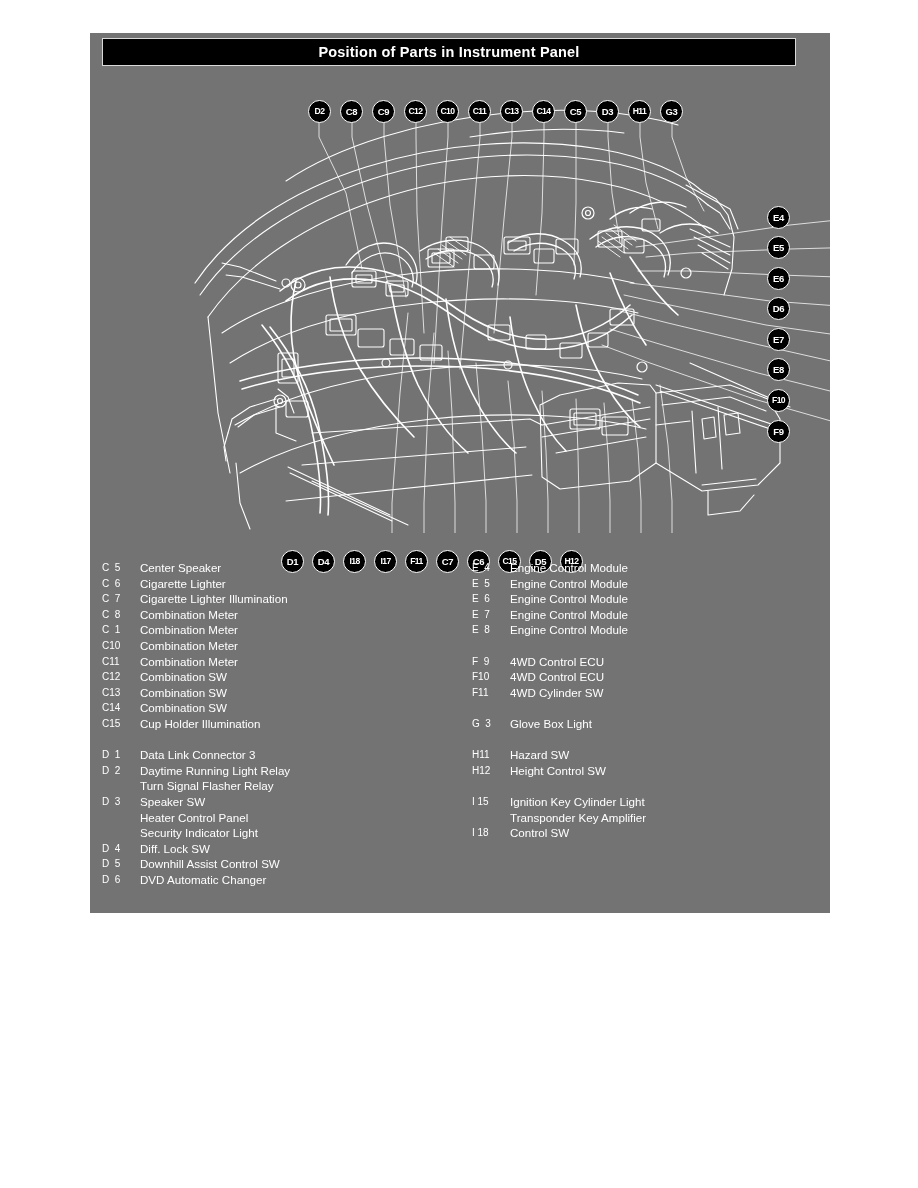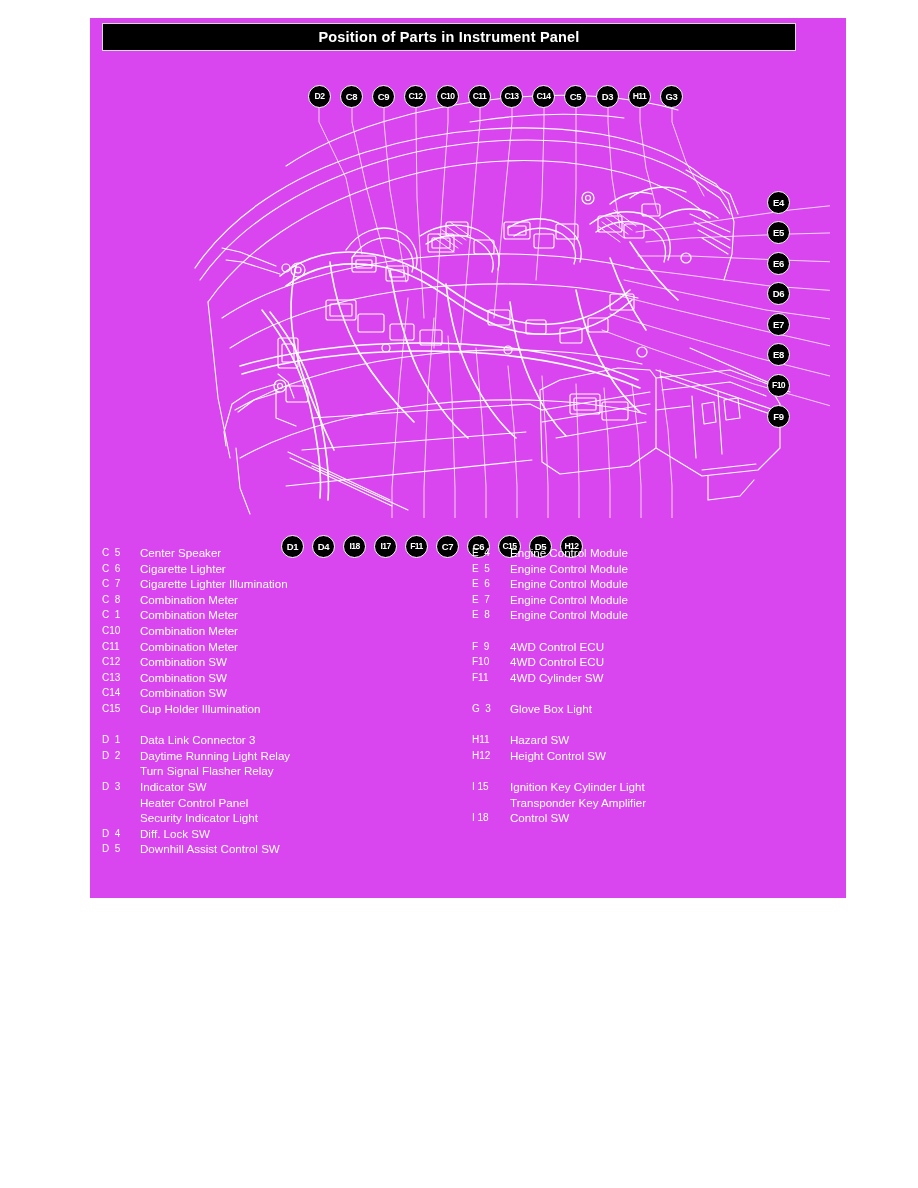--- a/index.html
+++ b/index.html
@@ -1,23 +1,22 @@
 <!DOCTYPE html>
 <html><head>
 <meta charset="utf-8">
 <style>
   html,body{margin:0;padding:0;background:#ffffff;}
   body{width:918px;height:1188px;font-family:"Liberation Sans",sans-serif;-webkit-font-smoothing:none;}
   #page{position:relative;width:918px;height:1188px;background:#ffffff;overflow:hidden;}
 
   
   #figure{
-    position:absolute;left:90px;top:18px;width:740px;height:880px;
-    background:#d946ef;
-    padding-left:16px;
+    position:absolute;left:90px;top:33px;width:740px;height:880px;
+    background:#737373;
   }
 
   
   #titlebar{
     position:absolute;left:12px;top:5px;width:692px;height:26px;
     border:1px solid #d9d9d9;background:#000000;
     display:flex;align-items:center;justify-content:center;
   }
   #titlebar .t{
     color:#ffffff;font-weight:bold;font-size:14.5px;letter-spacing:.2px;
@@ -414,38 +413,42 @@
         <div class="lrow">
           <div class="code">D  2</div>
           <div class="desc">Daytime Running Light Relay</div>
         </div>
         <div class="lrow cont">
           <div class="code"></div>
           <div class="desc">Turn Signal Flasher Relay</div>
         </div>
         <div class="lrow">
           <div class="code">D  3</div>
-          <div class="desc">Indicator SW</div>
+          <div class="desc">Speaker SW</div>
         </div>
         <div class="lrow cont">
           <div class="code"></div>
           <div class="desc">Heater Control Panel</div>
         </div>
         <div class="lrow cont">
           <div class="code"></div>
           <div class="desc">Security Indicator Light</div>
         </div>
         <div class="lrow">
           <div class="code">D  4</div>
           <div class="desc">Diff. Lock SW</div>
         </div>
         <div class="lrow">
           <div class="code">D  5</div>
           <div class="desc">Downhill Assist Control SW</div>
         </div>
+        <div class="lrow">
+          <div class="code">D  6</div>
+          <div class="desc">DVD Automatic Changer</div>
+        </div>
       </div>
     <div class="legend" id="legend-right">
         <div class="lrow">
           <div class="code">E  4</div>
           <div class="desc">Engine Control Module</div>
         </div>
         <div class="lrow">
           <div class="code">E  5</div>
           <div class="desc">Engine Control Module</div>
         </div>

